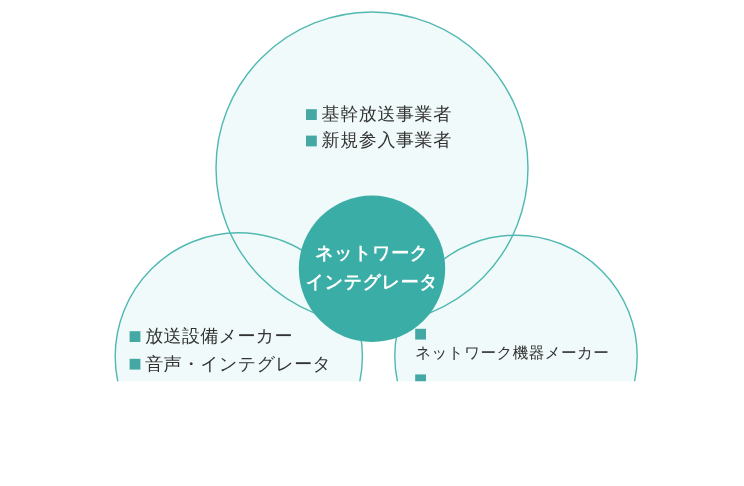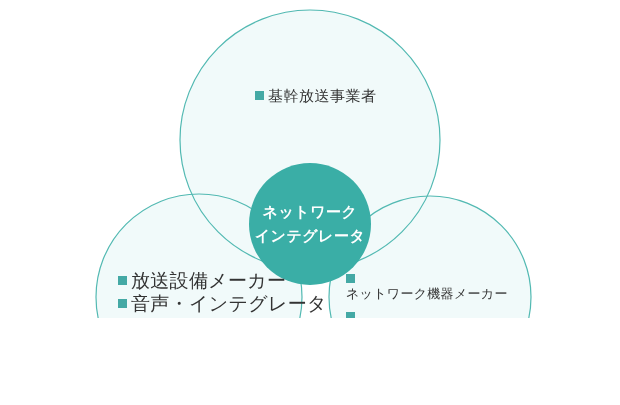--- a/index.html
+++ b/index.html
@@ -45,23 +45,23 @@
     left: 255px;
     top: 85px;
     font-size: 15px;
     line-height: 22px;
     letter-spacing: 0.5px;
     font-weight: 500;
   }
   .list-top .bullet { margin-top: 6px; }
 
   .list-left {
-    left: 118px;
+    left: 108px;
     top: 269px;
-    font-size: 19px;
+    font-size: 15px;
     line-height: 23px;
     letter-spacing: 0.3px;
     font-weight: 500;
   }
   .list-left .bullet { margin-top: 7px; }
 
   .list-right {
     left: 346px;
     top: 268px;
     font-size: 13px;
@@ -99,20 +99,24 @@
     <circle class="vstroke" cx="199" cy="297" r="103"></circle>
     <circle class="vstroke" cx="430" cy="297" r="101"></circle>
     <circle class="vcenter" cx="310" cy="224" r="61"></circle>
   </svg>
 
   <div class="list list-top">
     <div class="item">
       <span class="bullet"></span>
       <span>基幹放送事業者</span>
     </div>
+    <div class="item">
+      <span class="bullet"></span>
+      <span>新規参入事業者</span>
+    </div>
   </div>
 
   <div class="center-label">
     <div>ネットワーク</div>
     <div>インテグレータ</div>
   </div>
 
   <div class="list list-left">
     <div class="item">
       <span class="bullet"></span>

